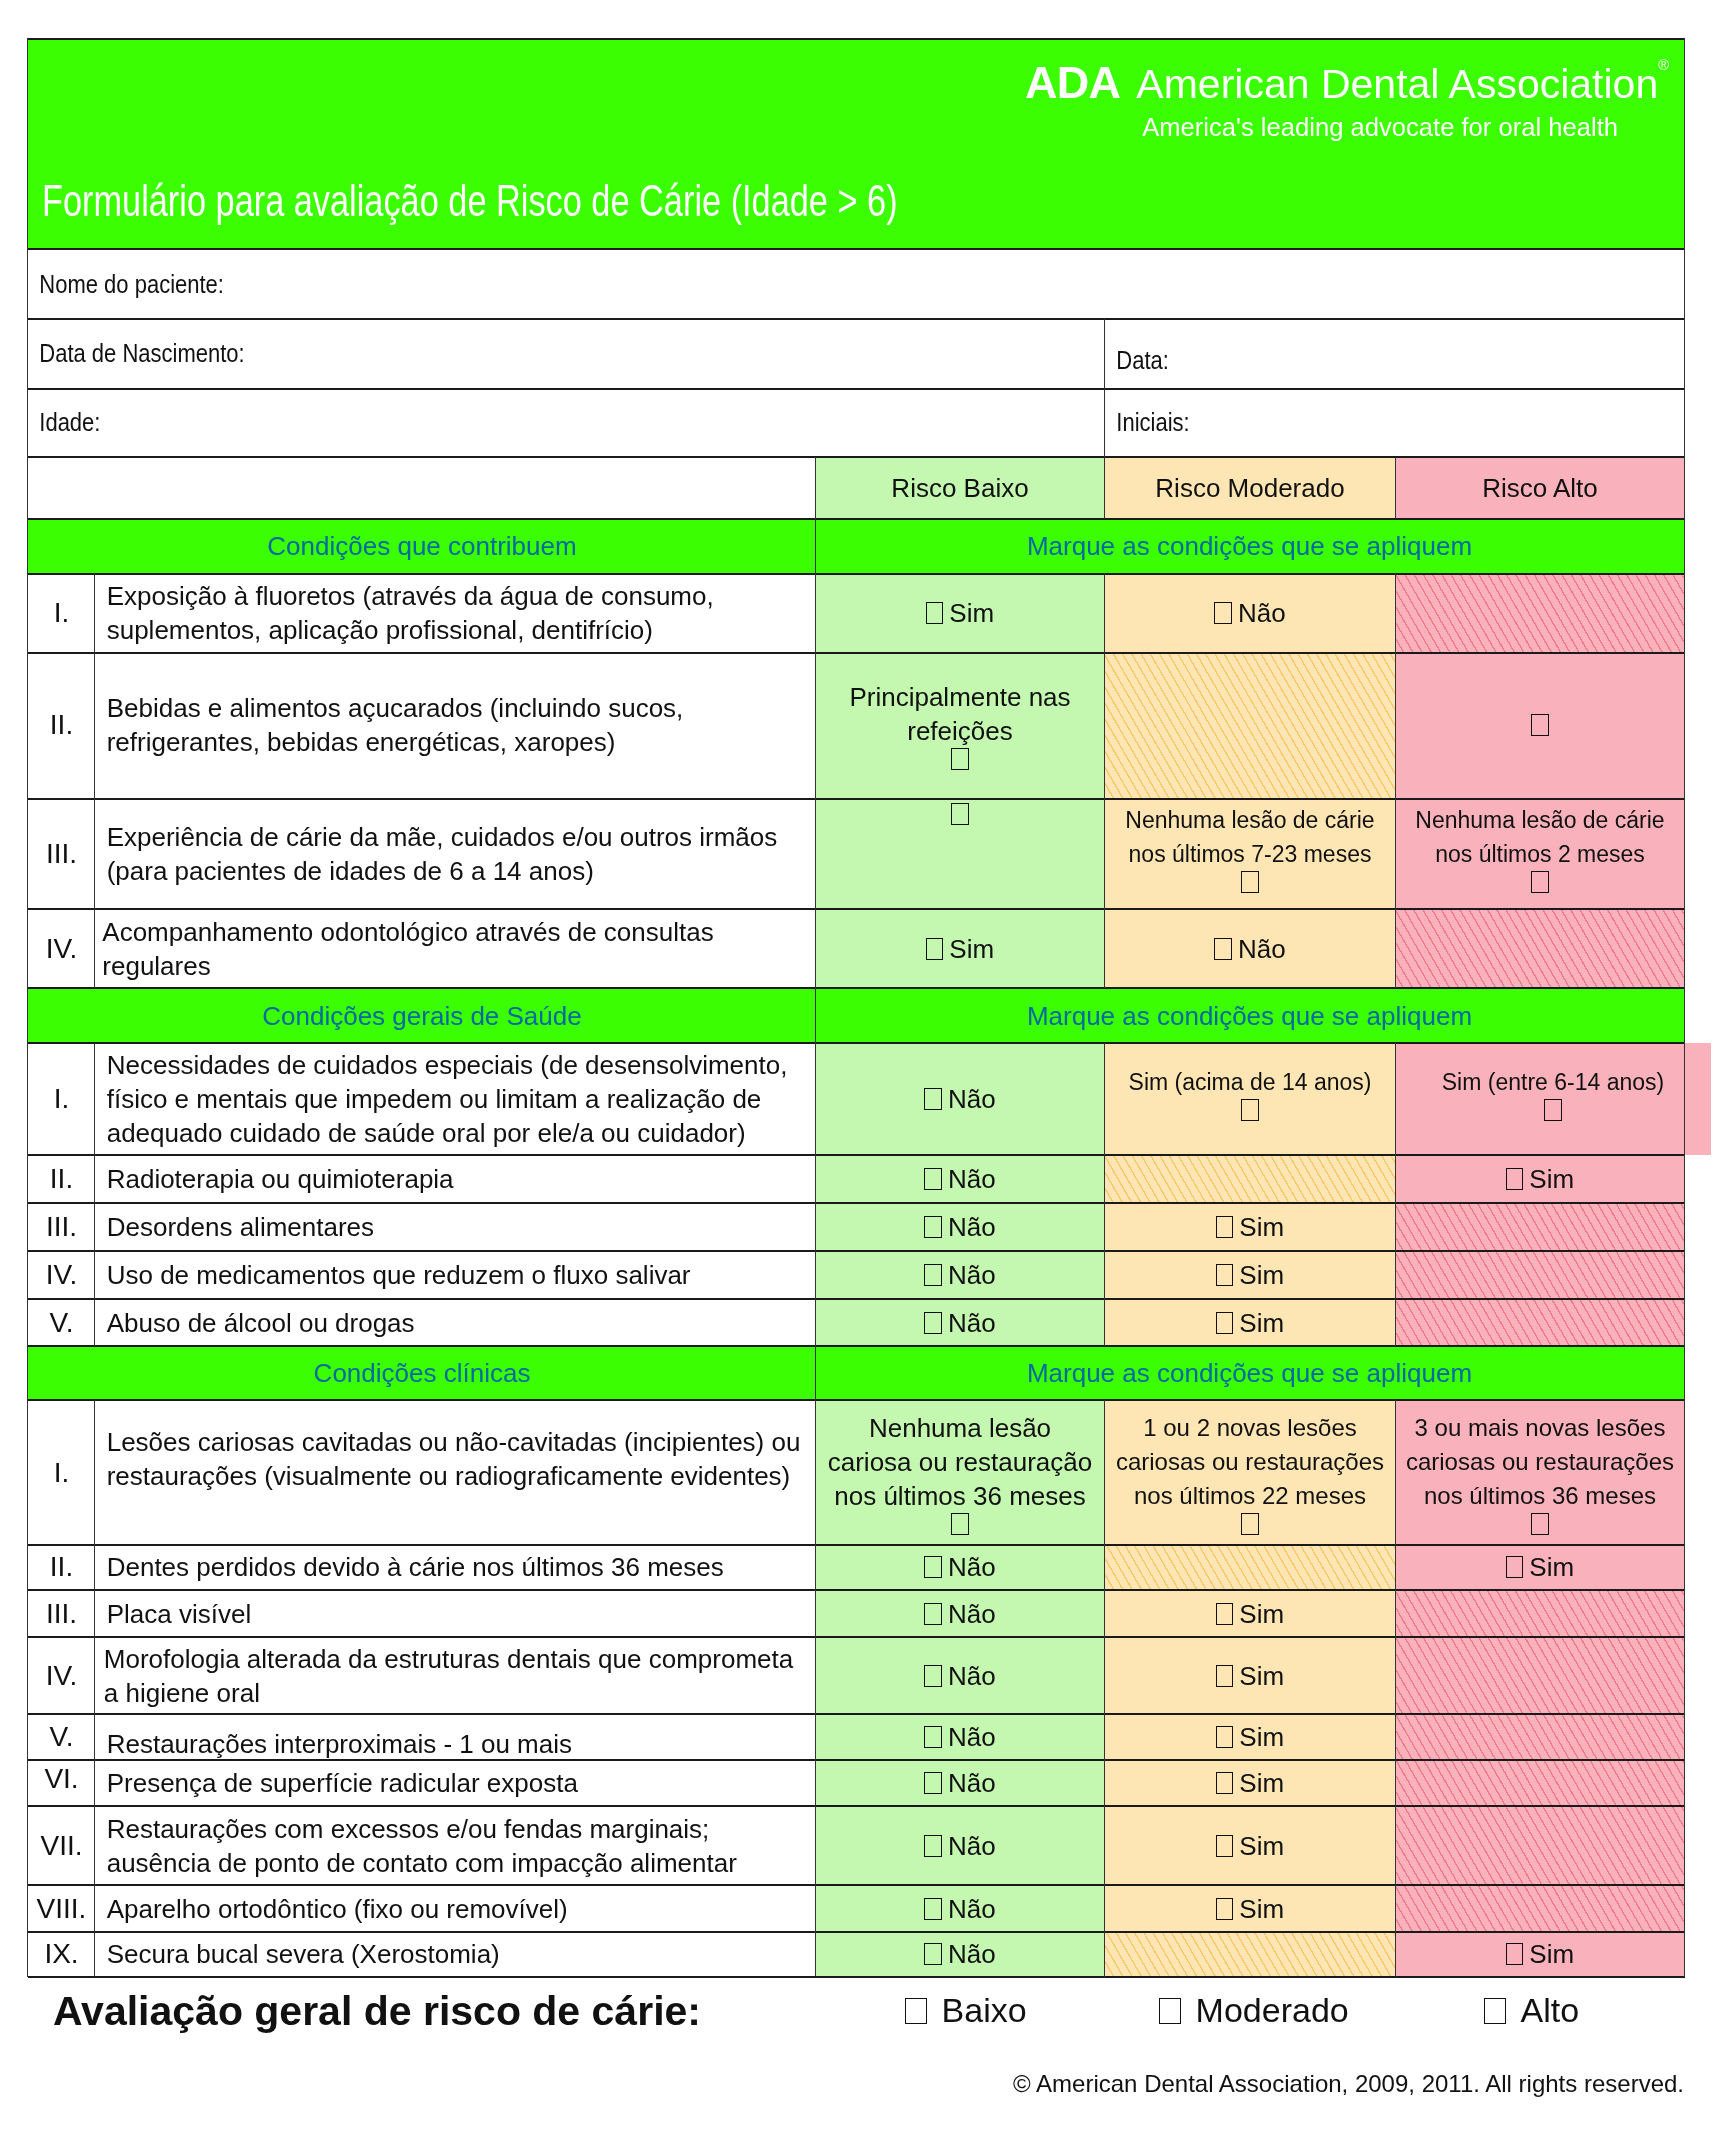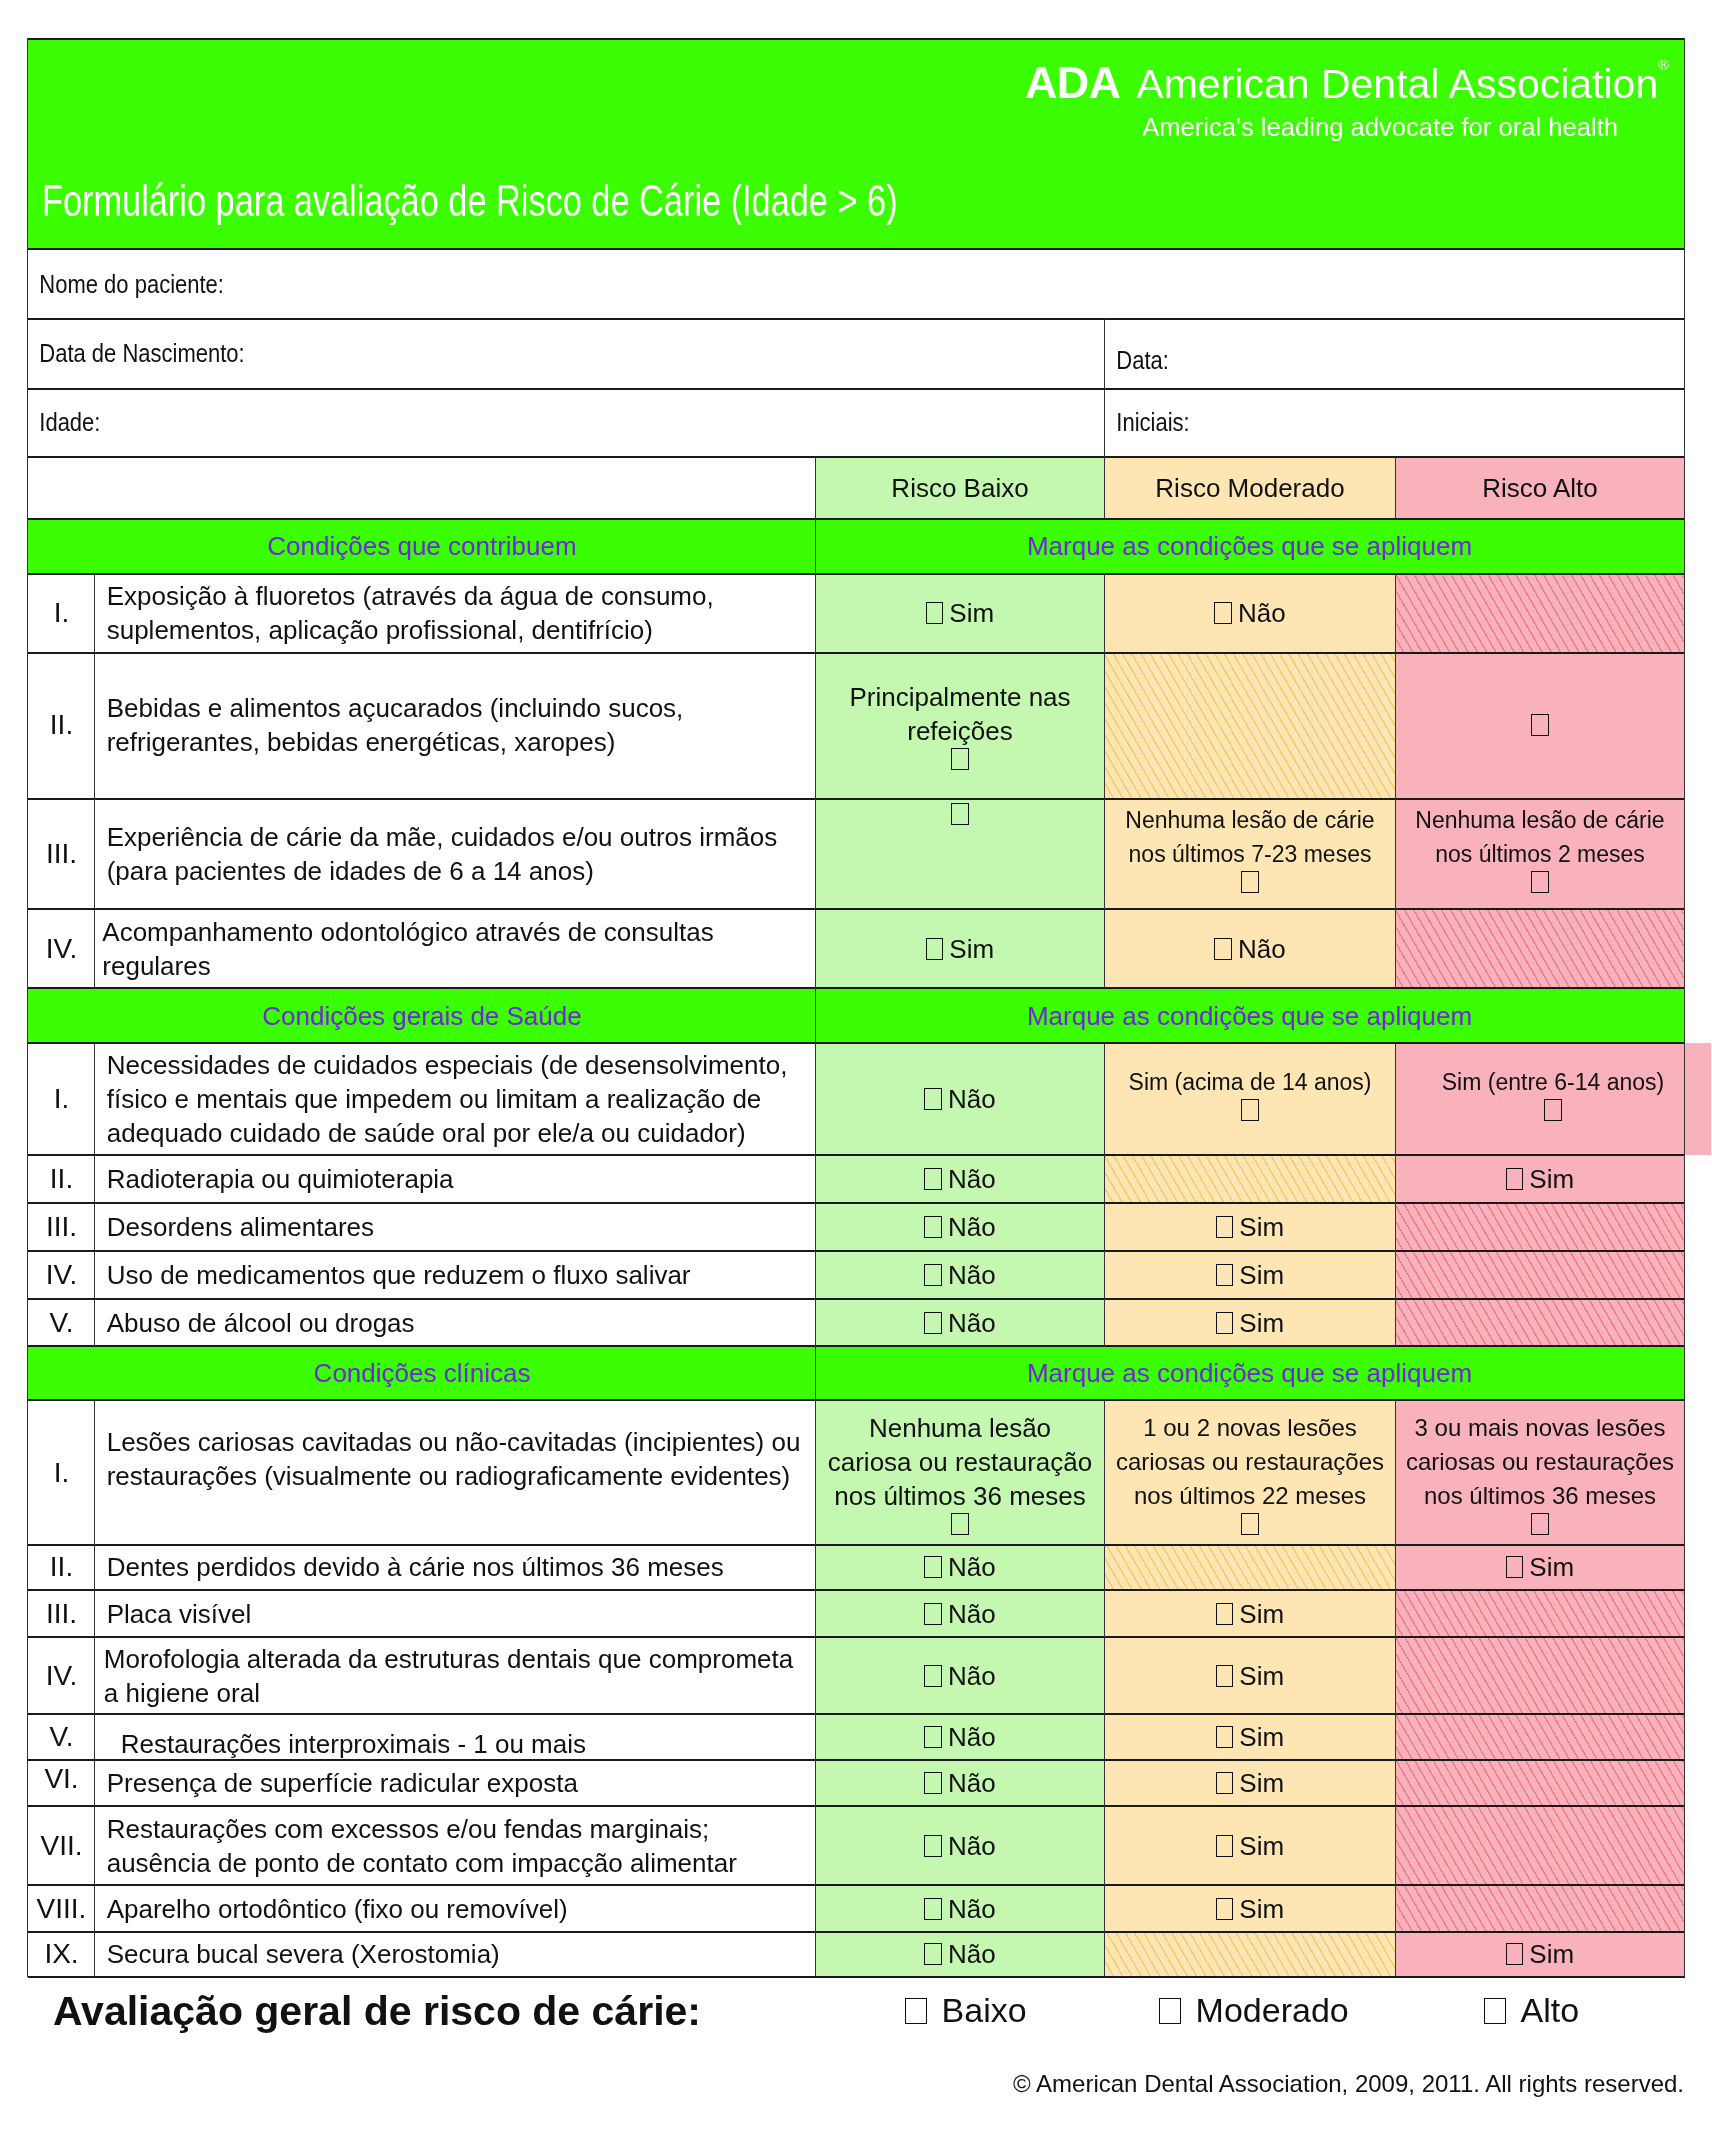--- a/index.html
+++ b/index.html
@@ -10,21 +10,21 @@
   .mod { background:#fde6b4; }
   .high { background:#f9b2bb; }
   .hatch-mod { background:repeating-linear-gradient(60deg, #fde6b4 0px, #fde6b4 6.6px, #f8c86a 6.6px, #f8c86a 8px); }
   .hatch-high { background:repeating-linear-gradient(60deg, #f9b2bb 0px, #f9b2bb 6.6px, #f07b8c 6.6px, #f07b8c 8px); }
   .hline { position:absolute; left:28px; width:1657px; height:0; border-top:2.2px solid #1a1a1a; }
   .vline { position:absolute; width:0; border-left:1.5px solid #333; }
   .cell { position:absolute; box-sizing:border-box; display:flex; align-items:center; justify-content:center; text-align:center; font-size:26px; line-height:34px; }
   .cell.left { justify-content:flex-start; text-align:left; padding-left:11.7px; }
   .cell.small { font-size:23px; line-height:34px; }
   .num { font-size:28px; }
-  .white-text { color:#6d28d9; }
+  .white-text { color:#0369a1; }
   .box { display:inline-block; width:17.6px; height:22px; border:1.8px solid #111; box-sizing:border-box; vertical-align:-2.9px; margin-right:5.9px; }
   .box.solo { margin-right:0; }
   .stack { display:flex; flex-direction:column; align-items:center; }
   .hdr-title { left:42px; top:176px; font-size:44px; color:#fff; transform:scaleX(0.78); transform-origin:left top; white-space:nowrap; }
   .ada-logo { right:44px; top:57px; color:#fff; white-space:nowrap; }
   .ada-bold { font-weight:bold; font-size:45px; letter-spacing:-0.7px; }
   .ada-name { font-size:41px; margin-left:16px; }
   .ada-reg { font-size:14.6px; vertical-align:top; }
   .ada-tag { right:95px; top:113px; color:#fff; font-size:25.6px; white-space:nowrap; }
   .info-label { font-size:25px; padding-left:11.7px; display:flex; align-items:center; transform:scaleX(0.88); transform-origin:left center; white-space:nowrap; }
@@ -267,21 +267,21 @@
     <span class="box"></span>
     <span>Não</span>
   </div>
 <div class="cell mod" style="left:1105px;top:1637px;width:290px;height:78px;">
     <span class="box"></span>
     <span>Sim</span>
   </div>
 <div class="cell hatch-high" style="left:1395px;top:1637px;width:290px;height:78px;"></div>
 
 <div class="cell num" style="left:28px;top:1714px;width:67px;height:46px;">V.</div>
-<div class="cell left" style="left:109px;top:1714px;width:720px;height:60px;text-align:center;">Restaurações interproximais - 1 ou mais</div>
+<div class="cell left" style="left:95px;top:1714px;width:720px;height:60px;text-align:center;">Restaurações interproximais - 1 ou mais</div>
 <div class="cell low" style="left:815px;top:1714px;width:290px;height:46px;">
     <span class="box"></span>
     <span>Não</span>
   </div>
 <div class="cell mod" style="left:1105px;top:1714px;width:290px;height:46px;">
     <span class="box"></span>
     <span>Sim</span>
   </div>
 <div class="cell hatch-high" style="left:1395px;top:1714px;width:290px;height:46px;"></div>
 

